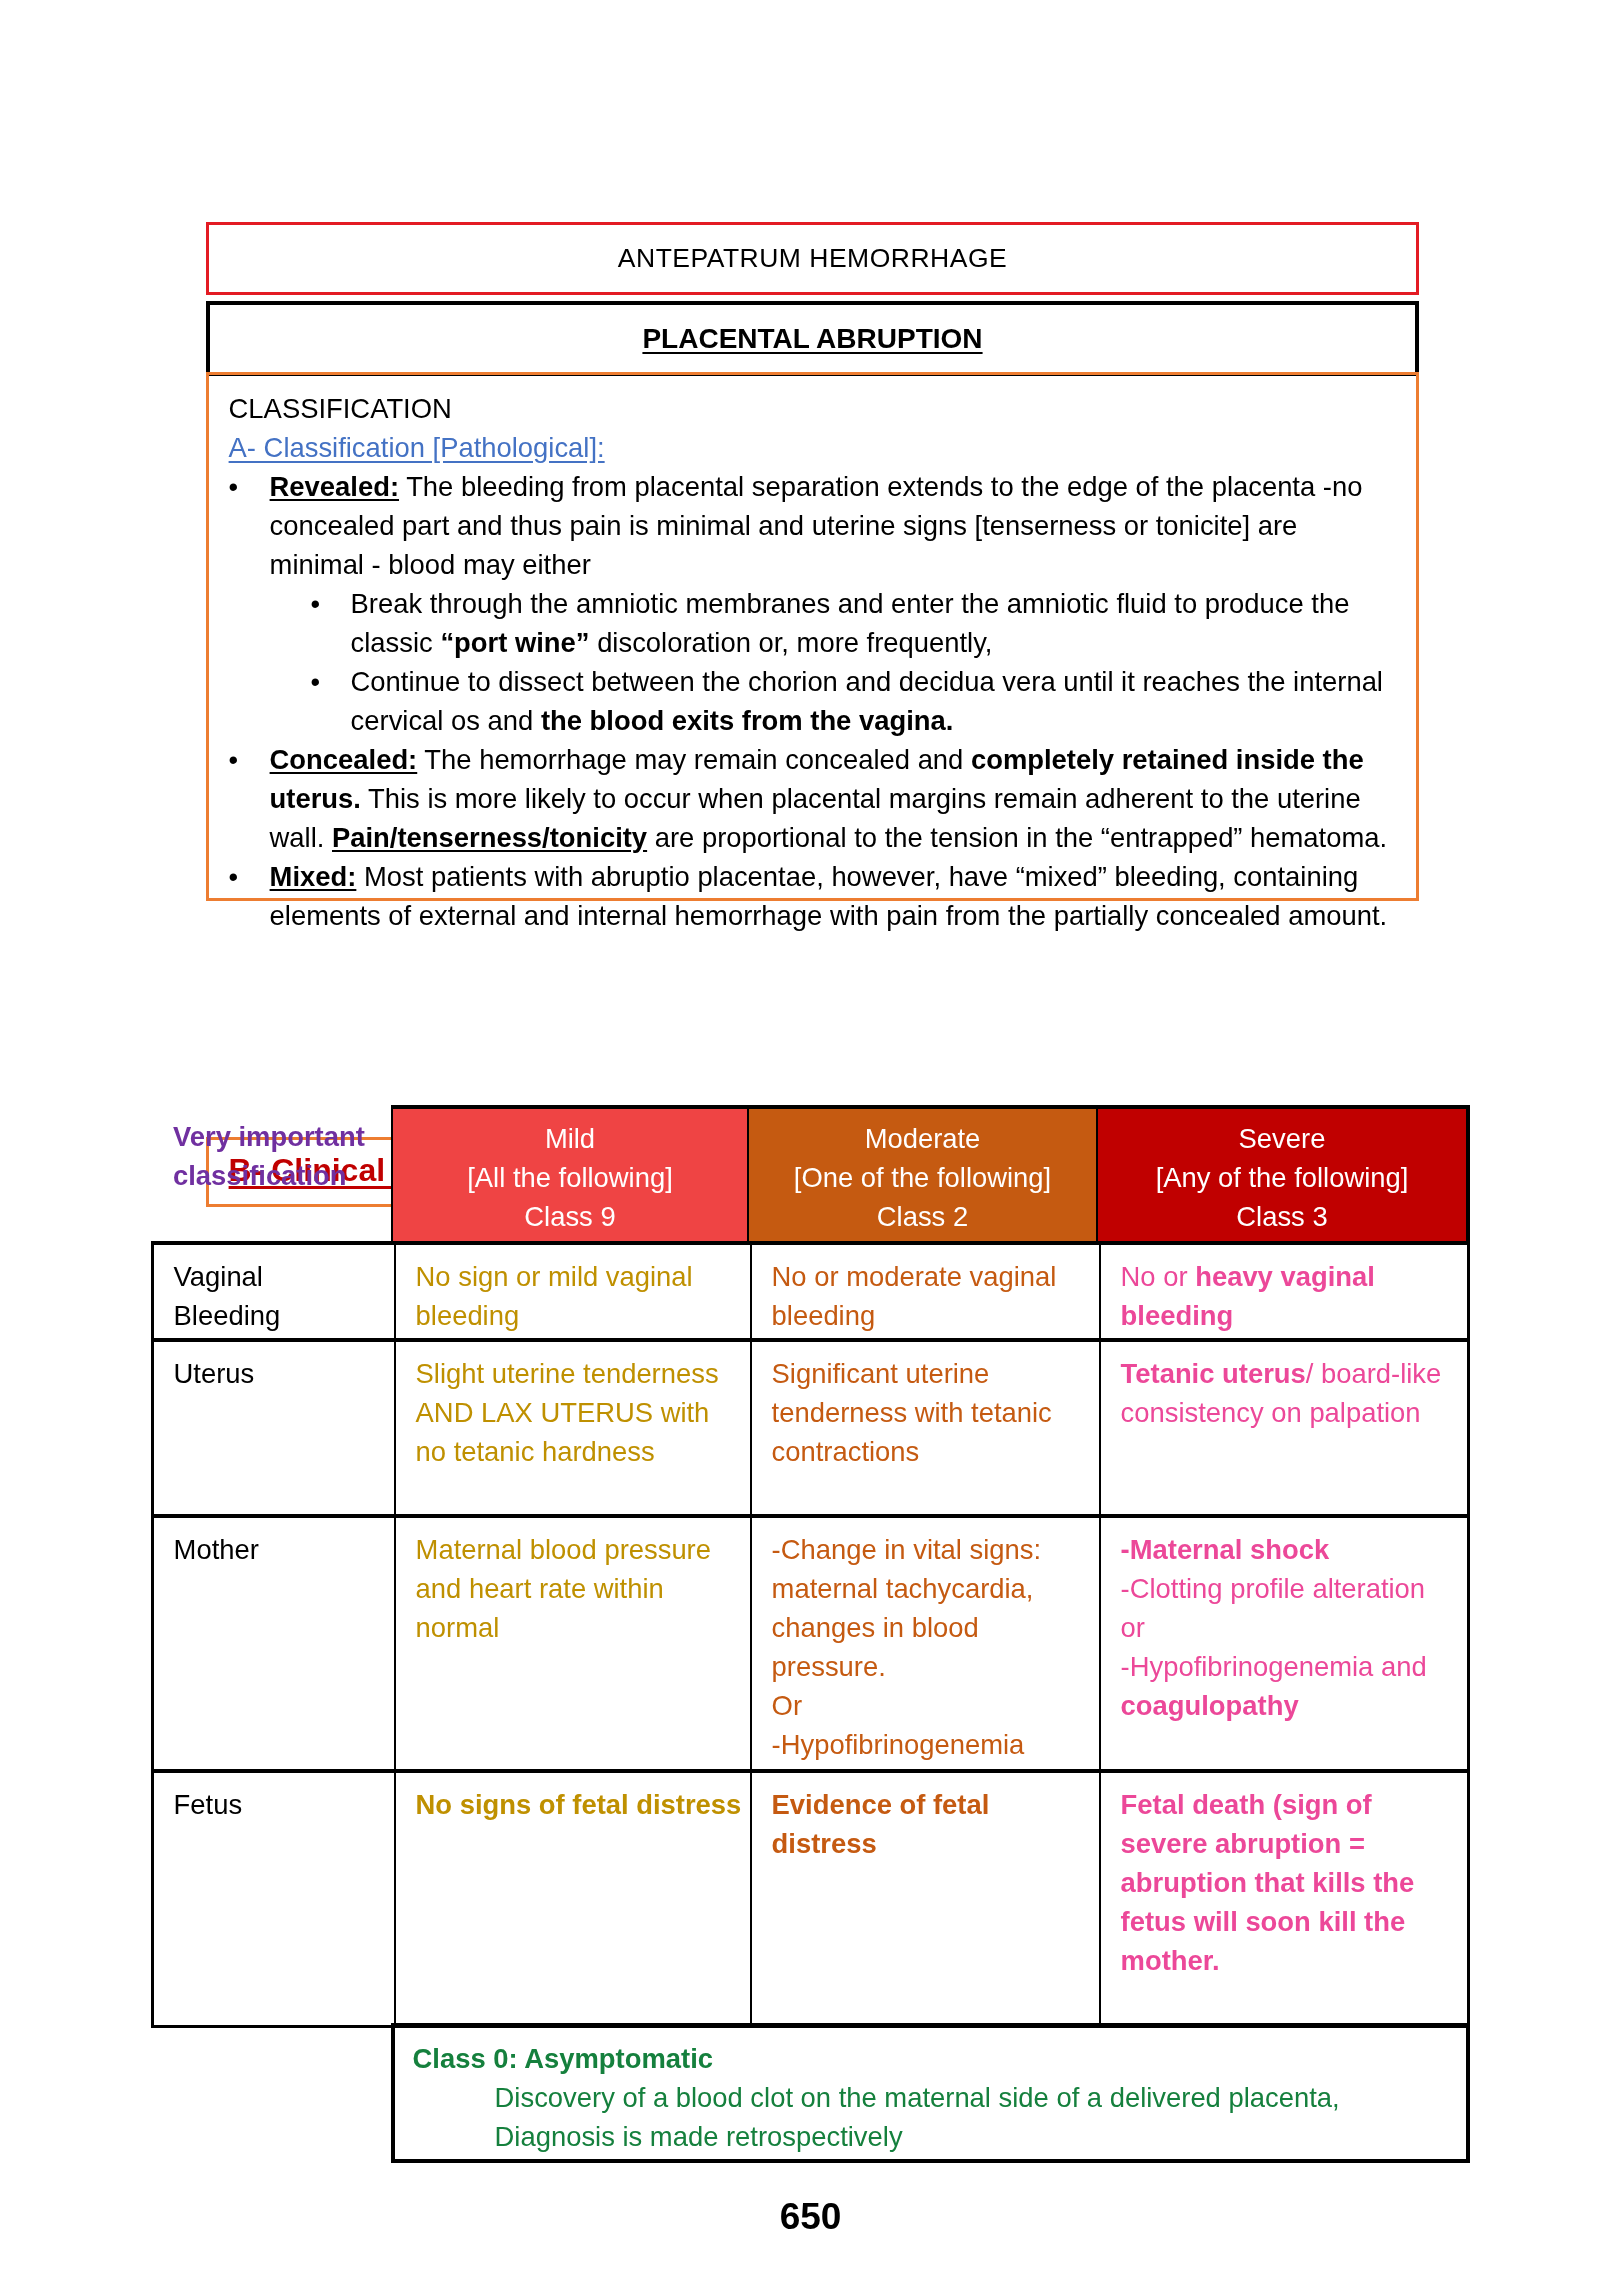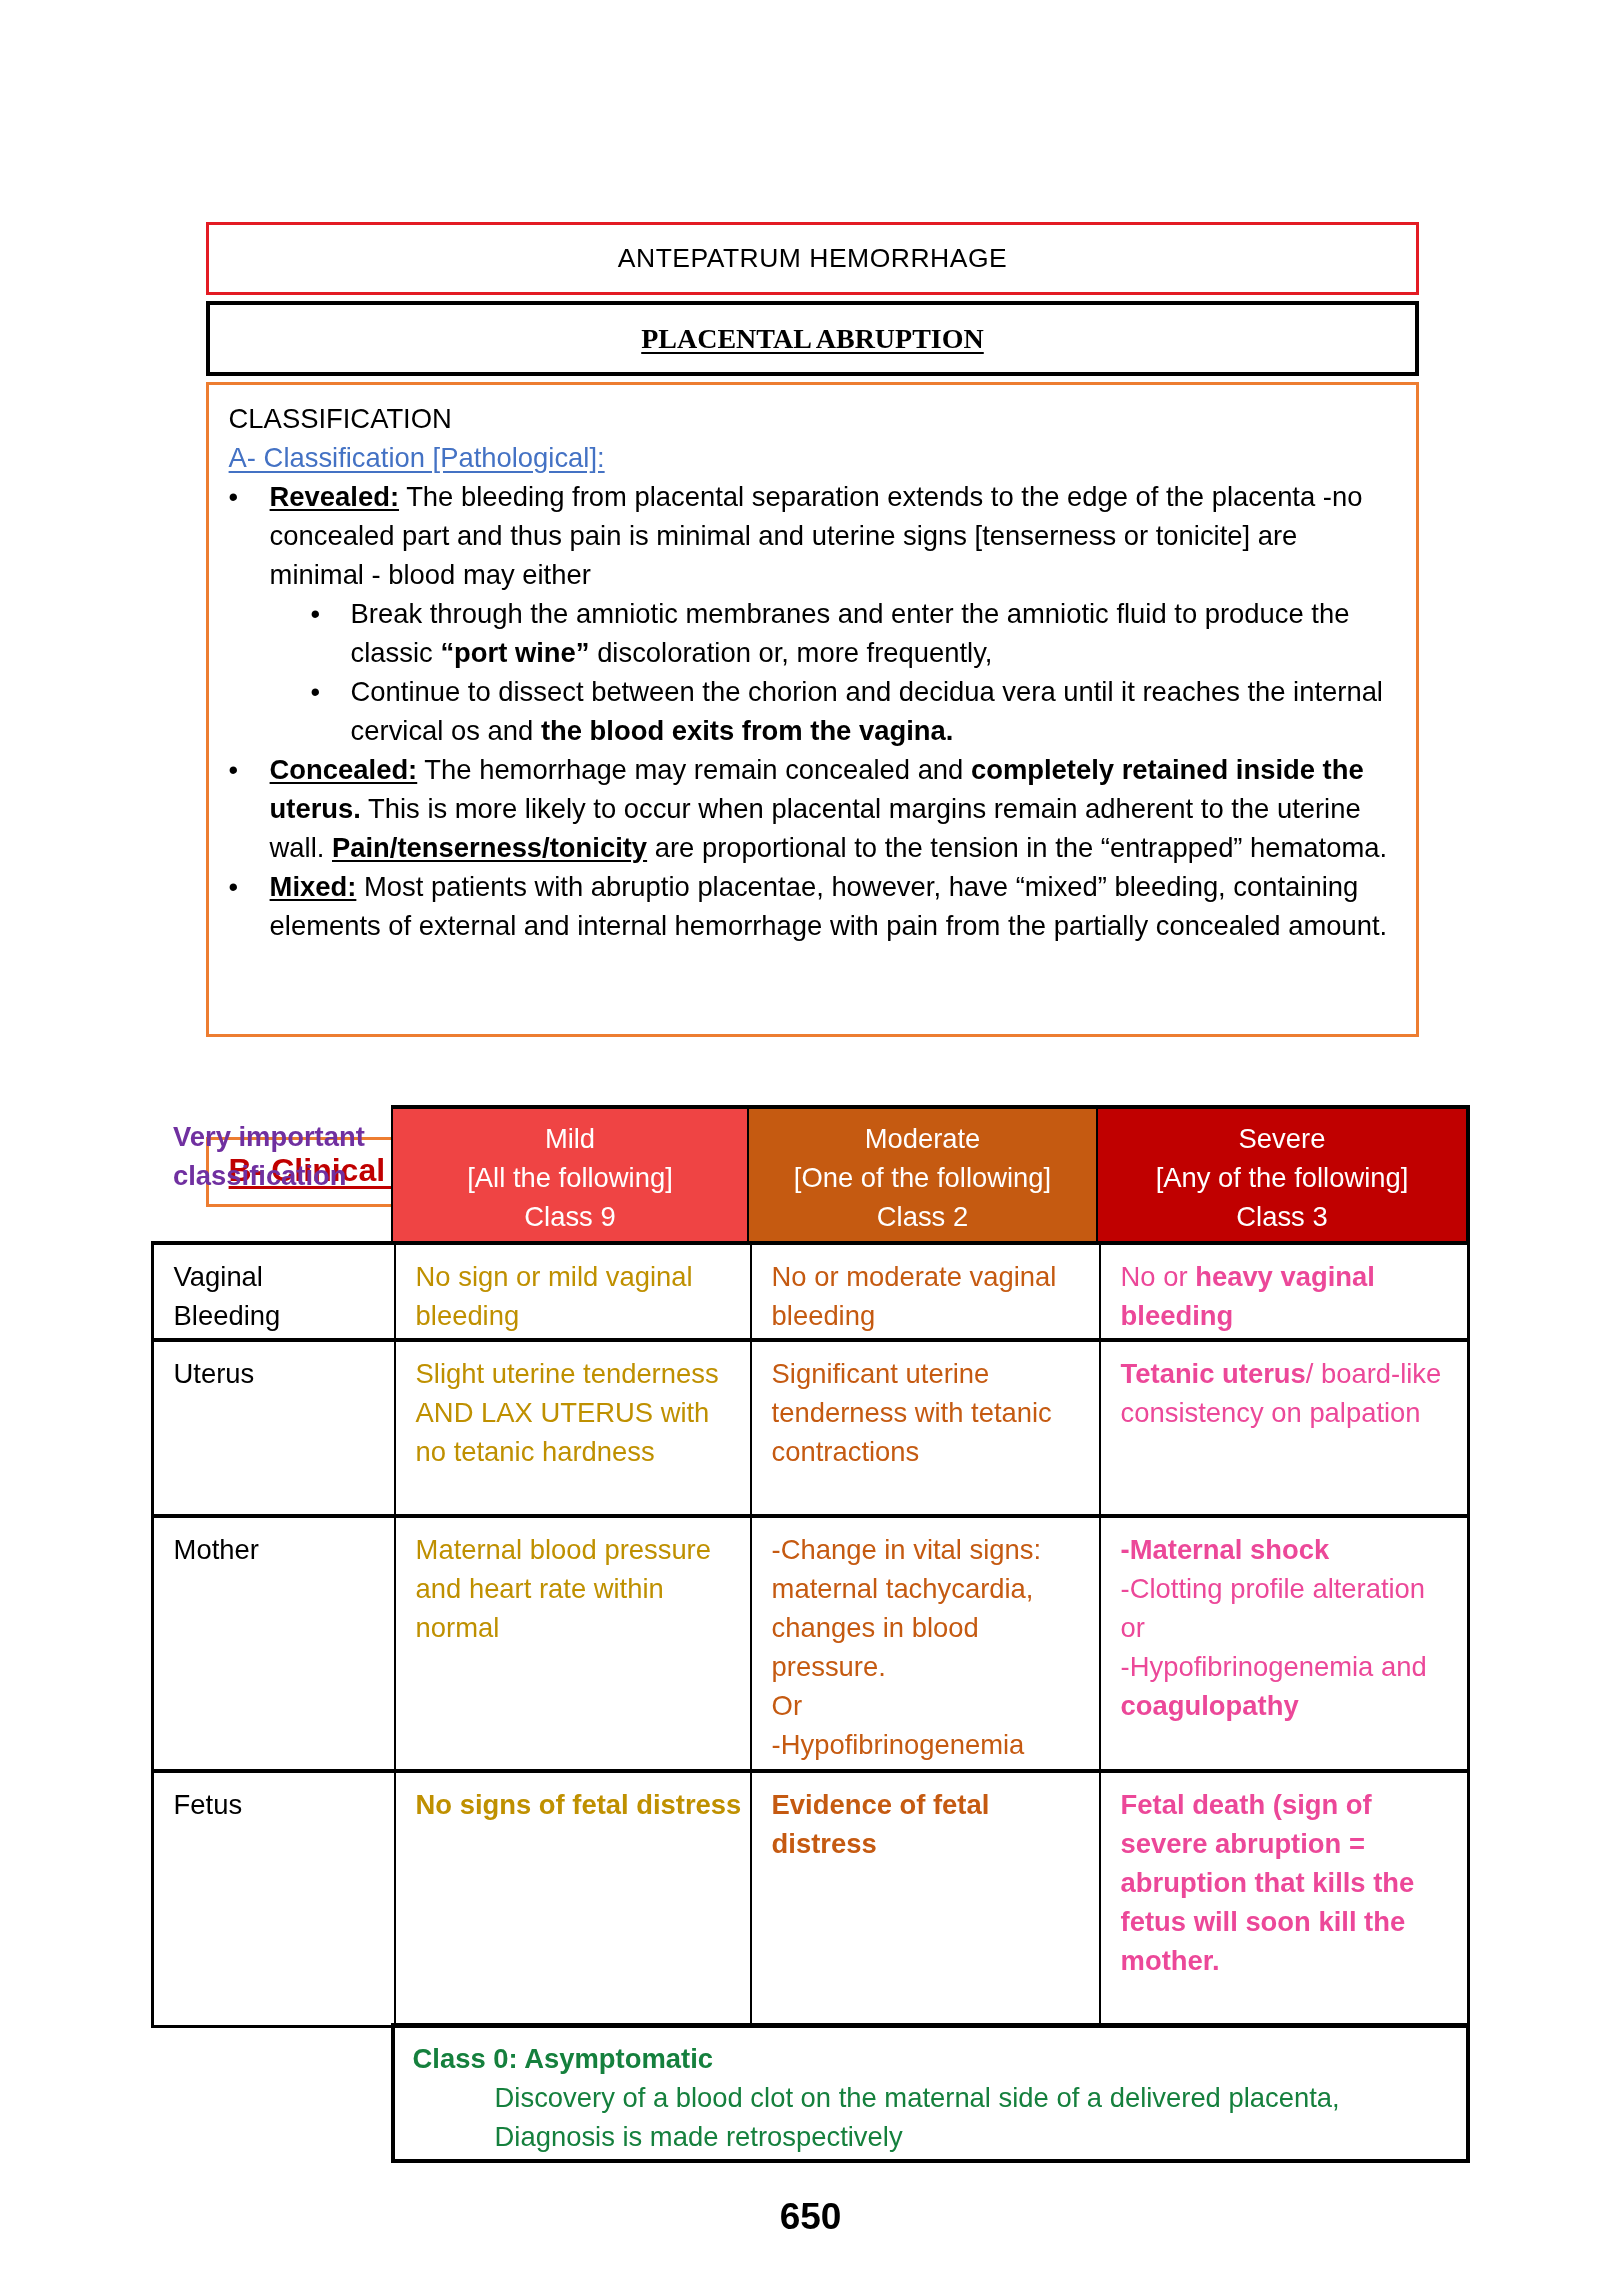--- a/index.html
+++ b/index.html
@@ -6,23 +6,23 @@
   body { width: 1621px; height: 2293px; position: relative; overflow: hidden;
          font-family: "Liberation Sans", "DejaVu Sans", sans-serif; color: #000; }
   .abs { position: absolute; box-sizing: border-box; }
 
   .box-red { left: 206px; top: 222px; width: 1213px; height: 73px; border: 3.9px solid #E31B23;
              display: flex; align-items: center; justify-content: center; }
   .box-red span { font-size: 26.5px; letter-spacing: 0.5px; }
 
   .box-black { left: 206px; top: 301px; width: 1213px; height: 75px; border: 4.9px solid #000;
                display: flex; align-items: center; justify-content: center; }
-  .box-black span { font-size: 28px; font-weight: bold; text-decoration: underline; text-underline-offset: 3.9px; font-family: Liberation Serif, serif; }
+  .box-black span { font-size: 28px; font-weight: bold; text-decoration: underline; text-underline-offset: 3.9px; }
 
-  .box-orange { left: 206px; top: 382px; width: 1213px; height: 655px; border: 3.9px solid #ED7D31;
+  .box-orange { left: 206px; top: 372px; width: 1213px; height: 529px; border: 3.9px solid #ED7D31;
                 padding: 13.7px 19.6px 0 19.6px; font-size: 27.4px; line-height: 39px; }
   .box-orange2 { left: 206px; top: 1094px; width: 1122px; height: 70px; border: 3.9px solid #ED7D31;
                  padding: 11.8px 19.6px 0 19.6px; margin-top: 43px; }
 
   .cls-title { font-size: 27.4px; }
   .cls-a { color: #4472C4; text-decoration: underline; text-underline-offset: 3.9px; font-size: 27.4px; }
   .bul { position: relative; padding-left: 41px; }
   .bul::before { content: "•"; position: absolute; left: 0; top: 0; }
   .bul2 { position: relative; padding-left: 122px; }
   .bul2::before { content: "•"; position: absolute; left: 82px; top: 0; }

